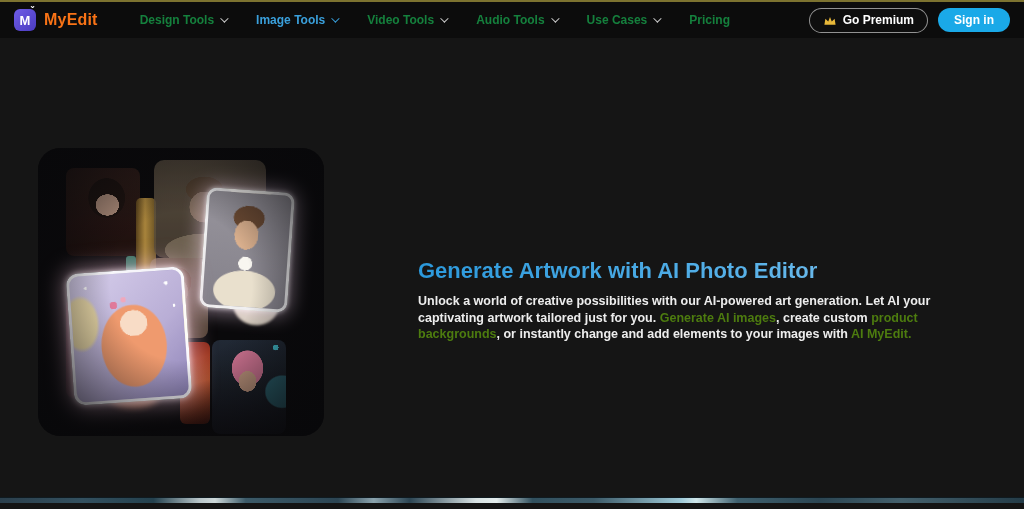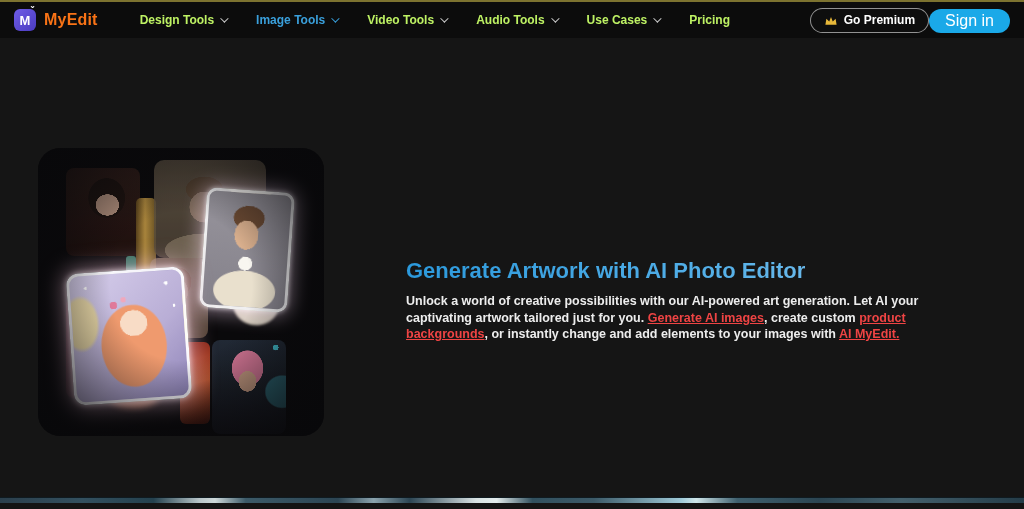--- a/index.html
+++ b/index.html
@@ -12,44 +12,44 @@
   .header { height:36px; background:#0c0c0c; display:flex; align-items:center; padding:0 14px; }
   .logo-wrap { display:flex; align-items:center; gap:8px; cursor:pointer; }
   .logo-icon { width:22px; height:22px; border-radius:6px;
     background:linear-gradient(135deg,#6f5ce8,#4a3bbf); color:#fff;
     display:flex; align-items:center; justify-content:center;
     font-size:13px; font-weight:700; position:relative; }
   .logo-icon .caron { position:absolute; top:-4px; right:2px; font-size:10px; font-weight:700; }
   .brand-name { color:#f97316; font-size:16px; font-weight:700; letter-spacing:.2px; }
 
   .nav { display:flex; align-items:center; gap:30px; margin-left:42px; }
-  .nav-item { display:flex; align-items:center; gap:6px; color:#bef264; font-size:12px;
+  .nav-item { display:flex; align-items:center; gap:6px; color:#15803d; font-size:12px;
     font-weight:600; cursor:pointer; white-space:nowrap; }
   .nav-item.active { color:#3aa0dc; }
   .chev { width:6px; height:6px; border-right:1.5px solid #cfcfcf; border-bottom:1.5px solid #cfcfcf;
     transform:rotate(45deg) translateY(-2px); display:inline-block; }
   .nav-item.active .chev { border-color:#3aa0dc; }
 
-  .header-right { margin-left:auto; display:flex; align-items:flex-end; }
+  .header-right { margin-left:auto; display:flex; align-items:flex-start; gap:10px; }
   .btn-premium { display:flex; align-items:center; gap:6px; height:25px; padding:0 13px;
     border:1px solid rgba(255,255,255,.55); border-radius:13px; background:#0e0e0e;
     color:#fff; font-size:12px; font-weight:600; cursor:pointer; }
   .crown { width:14px; height:11px; display:inline-block; }
   .btn-signin { height:24px; padding:0 16px; border:none; border-radius:13px;
-    background:#1aa9e8; color:#fff; font-size:16px; font-weight:400; cursor:pointer; }
+    background:#1aa9e8; color:#fff; font-size:12px; font-weight:700; cursor:pointer; }
 
   
   .hero { position:relative; height:465px; background:#151515; }
 
-  .hero-text { position:absolute; left:406px; top:220px; width:570px; }
+  .hero-text { position:absolute; left:418px; top:220px; width:570px; }
   .hero-title { font-size:22px; font-weight:700; line-height:1.15;
     background:linear-gradient(90deg,#2b99dc 0%,#55b0e8 55%,#8ec9f0 100%);
     -webkit-background-clip:text; background-clip:text; color:transparent; }
   .hero-desc { margin-top:10px; color:#ededed; font-size:12.5px; font-weight:600; line-height:1.32; }
-  .hero-desc a { color:#ef4444; text-decoration:underline; cursor:pointer; }
+  .hero-desc a { color:#4d7c0f; cursor:pointer; }
 
   
   .collage { position:absolute; left:38px; top:110px; width:286px; height:288px;
     border-radius:22px; background:#0a090b; overflow:hidden; }
   .collage > div { position:absolute; }
   .tile { border-radius:8px; }
 
   .tile-gothic-woman { left:28px; top:20px; width:74px; height:88px; opacity:.9;
     background:
       radial-gradient(ellipse 26% 20% at 56% 42%, #c7a28c 60%, rgba(0,0,0,0) 61%),

